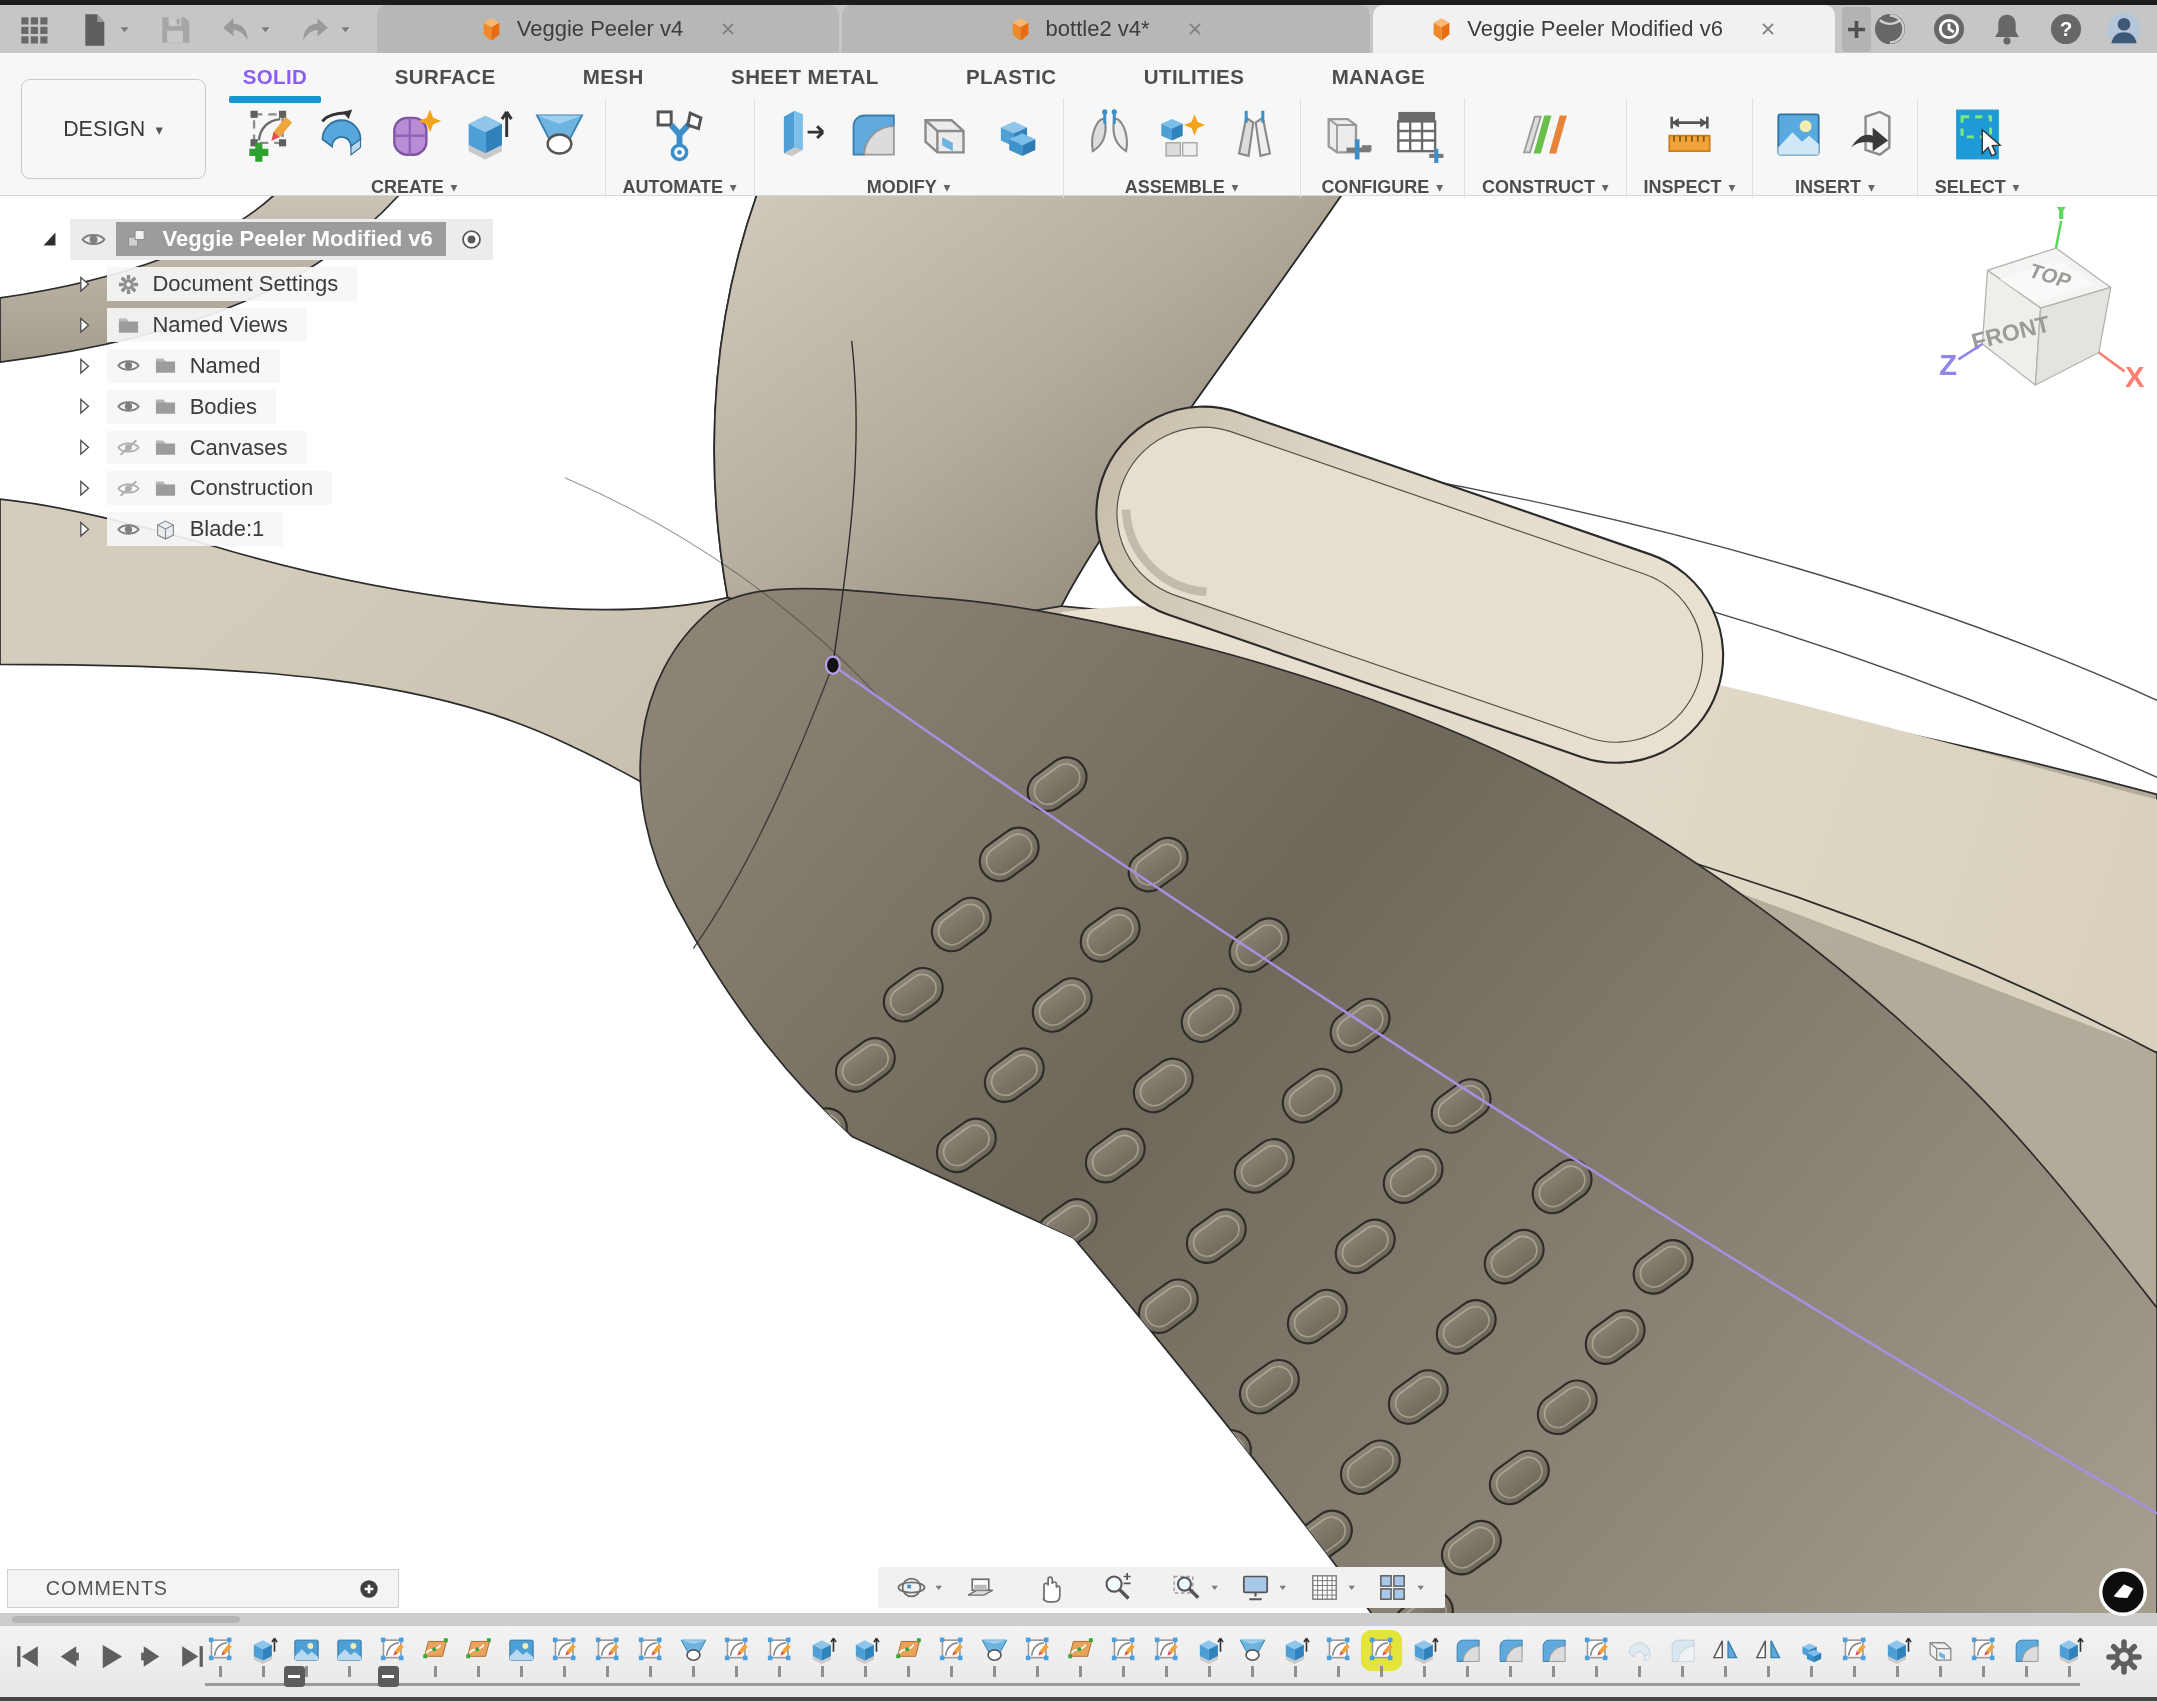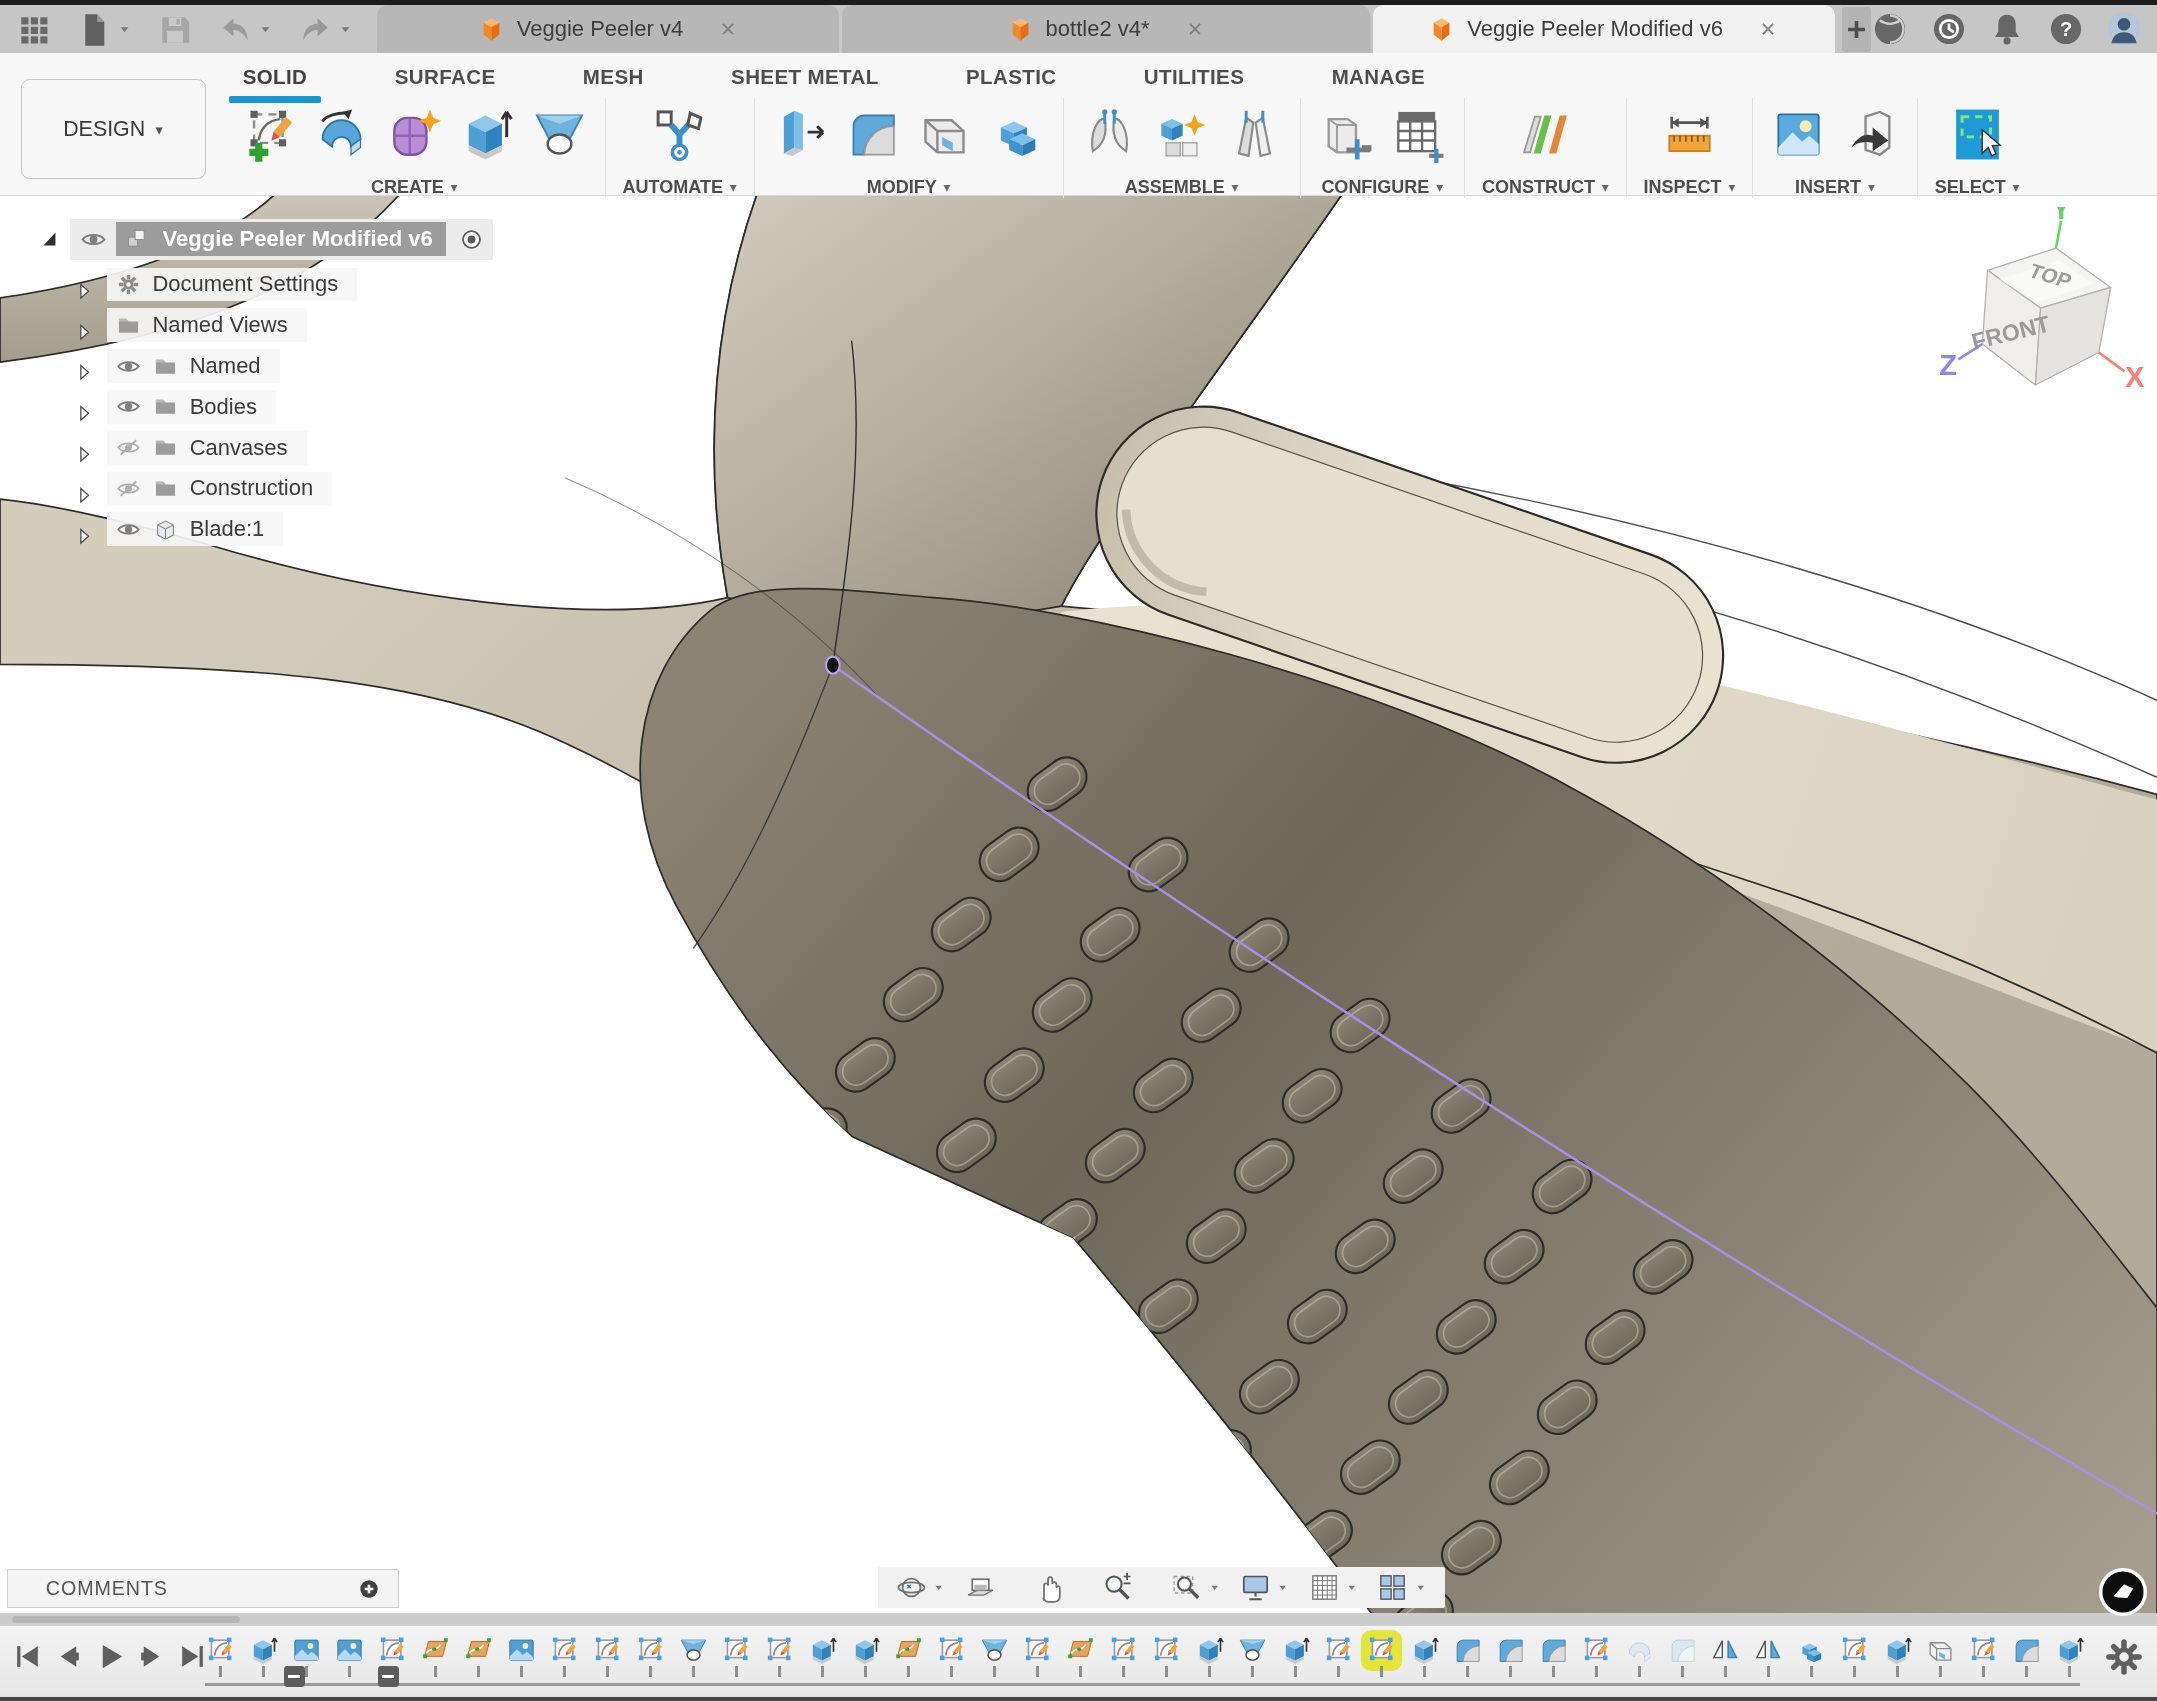--- a/index.html
+++ b/index.html
@@ -28,21 +28,21 @@
   #tb-right{margin-left:auto;display:flex;align-items:center;gap:20.5px;padding-right:17px}
   .rico{width:38px;height:38px}
   .rico svg{width:100%;height:100%}
 
   
   #ribbon{position:absolute;left:0;top:53px;width:2157px;height:142px;background:#f7f7f7;border-bottom:1.7px solid #d8d8d8;z-index:28}
   #design-btn{position:absolute;left:20.5px;top:26px;width:183px;height:98px;border:1.7px solid #c9c9c9;border-radius:8.6px;
       display:flex;align-items:center;justify-content:center;gap:10.3px;font-size:21.4px;color:#3a3a3a;font-weight:400;background:#f7f7f7}
   #ribbon-tabs{position:absolute;left:241px;top:8.6px;display:flex;gap:84px}
   .rtab{font-size:20.5px;font-weight:700;color:#4d4d4d;letter-spacing:0.4px;padding:3.4px 1.7px 8.6px;position:relative}
-  .rtab[data-active="true"]{color:#404040}
+  .rtab[data-active="true"]{color:#8b5cf6}
   .rtab[data-active="true"]::after{content:"";position:absolute;left:-12px;right:-12px;bottom:-5.1px;height:6.8px;background:#1896d3;border-radius:1.7px}
   #ribbon-groups{position:absolute;left:224px;top:45px;display:flex;align-items:flex-end}
   .rgroup{display:flex;flex-direction:column;align-items:center;padding:0 17px}
   .rgroup + .rgroup{border-left:1.7px solid #e0e0e0}
   .ricons{display:flex;gap:15.4px;height:72px;align-items:center}
   .ricon{width:57px;height:57px}
   .ricon svg{width:100%;height:100%}
   .rlabel{margin-top:6.8px;font-size:18px;font-weight:700;color:#4d4d4d;display:flex;align-items:center;gap:6.8px}
   .rlabel .car{font-size:13.7px;color:#666}
 
@@ -58,21 +58,21 @@
   #browser-header .bh-min{margin-left:auto;width:26px;height:26px}
   #root-row{margin:13.7px 0 0 38px;display:flex;align-items:center}
   #root-row .tri{width:22px;height:22px;margin-right:10.3px}
   #root-panel{display:flex;align-items:center;background:#ececec;padding:3.4px 6.8px 3.4px 8.6px;gap:0}
   #root-panel .vis{width:29px;height:29px;margin-right:8.6px}
   #root-sel{display:flex;align-items:center;background:#9c9c9c;padding:2.6px 13.7px 2.6px 6.8px;gap:10.3px}
   #root-sel .cmp{width:29px;height:29px}
   #root-sel .rlbl{font-size:22px;font-weight:700;color:#fff;white-space:nowrap}
   #root-panel .radio{width:29px;height:29px;margin-left:10.3px}
   #brow-items{margin:7.7px 0 0 74px}
-  .brow-row{display:flex;align-items:flex-end;height:34px;margin-bottom:6.8px}
+  .brow-row{display:flex;align-items:center;height:34px;margin-bottom:6.8px}
   .brow-row .tri{width:20.5px;height:20.5px;margin-right:12px;flex:0 0 auto}
   .strip{display:flex;align-items:center;background:rgba(246,246,246,0.92);padding:3.4px 19px 3.4px 8.6px;gap:10.3px;white-space:nowrap}
   .strip .vis{width:27px;height:27px}
   .strip .vis:empty{display:none}
   .strip .typ{width:27px;height:27px}
   .strip .lbl{font-size:22px;color:#3b3b3b}
 
   
   #viewcube{position:absolute;left:1931px;top:207px;width:226px;height:226px;z-index:10}
 

